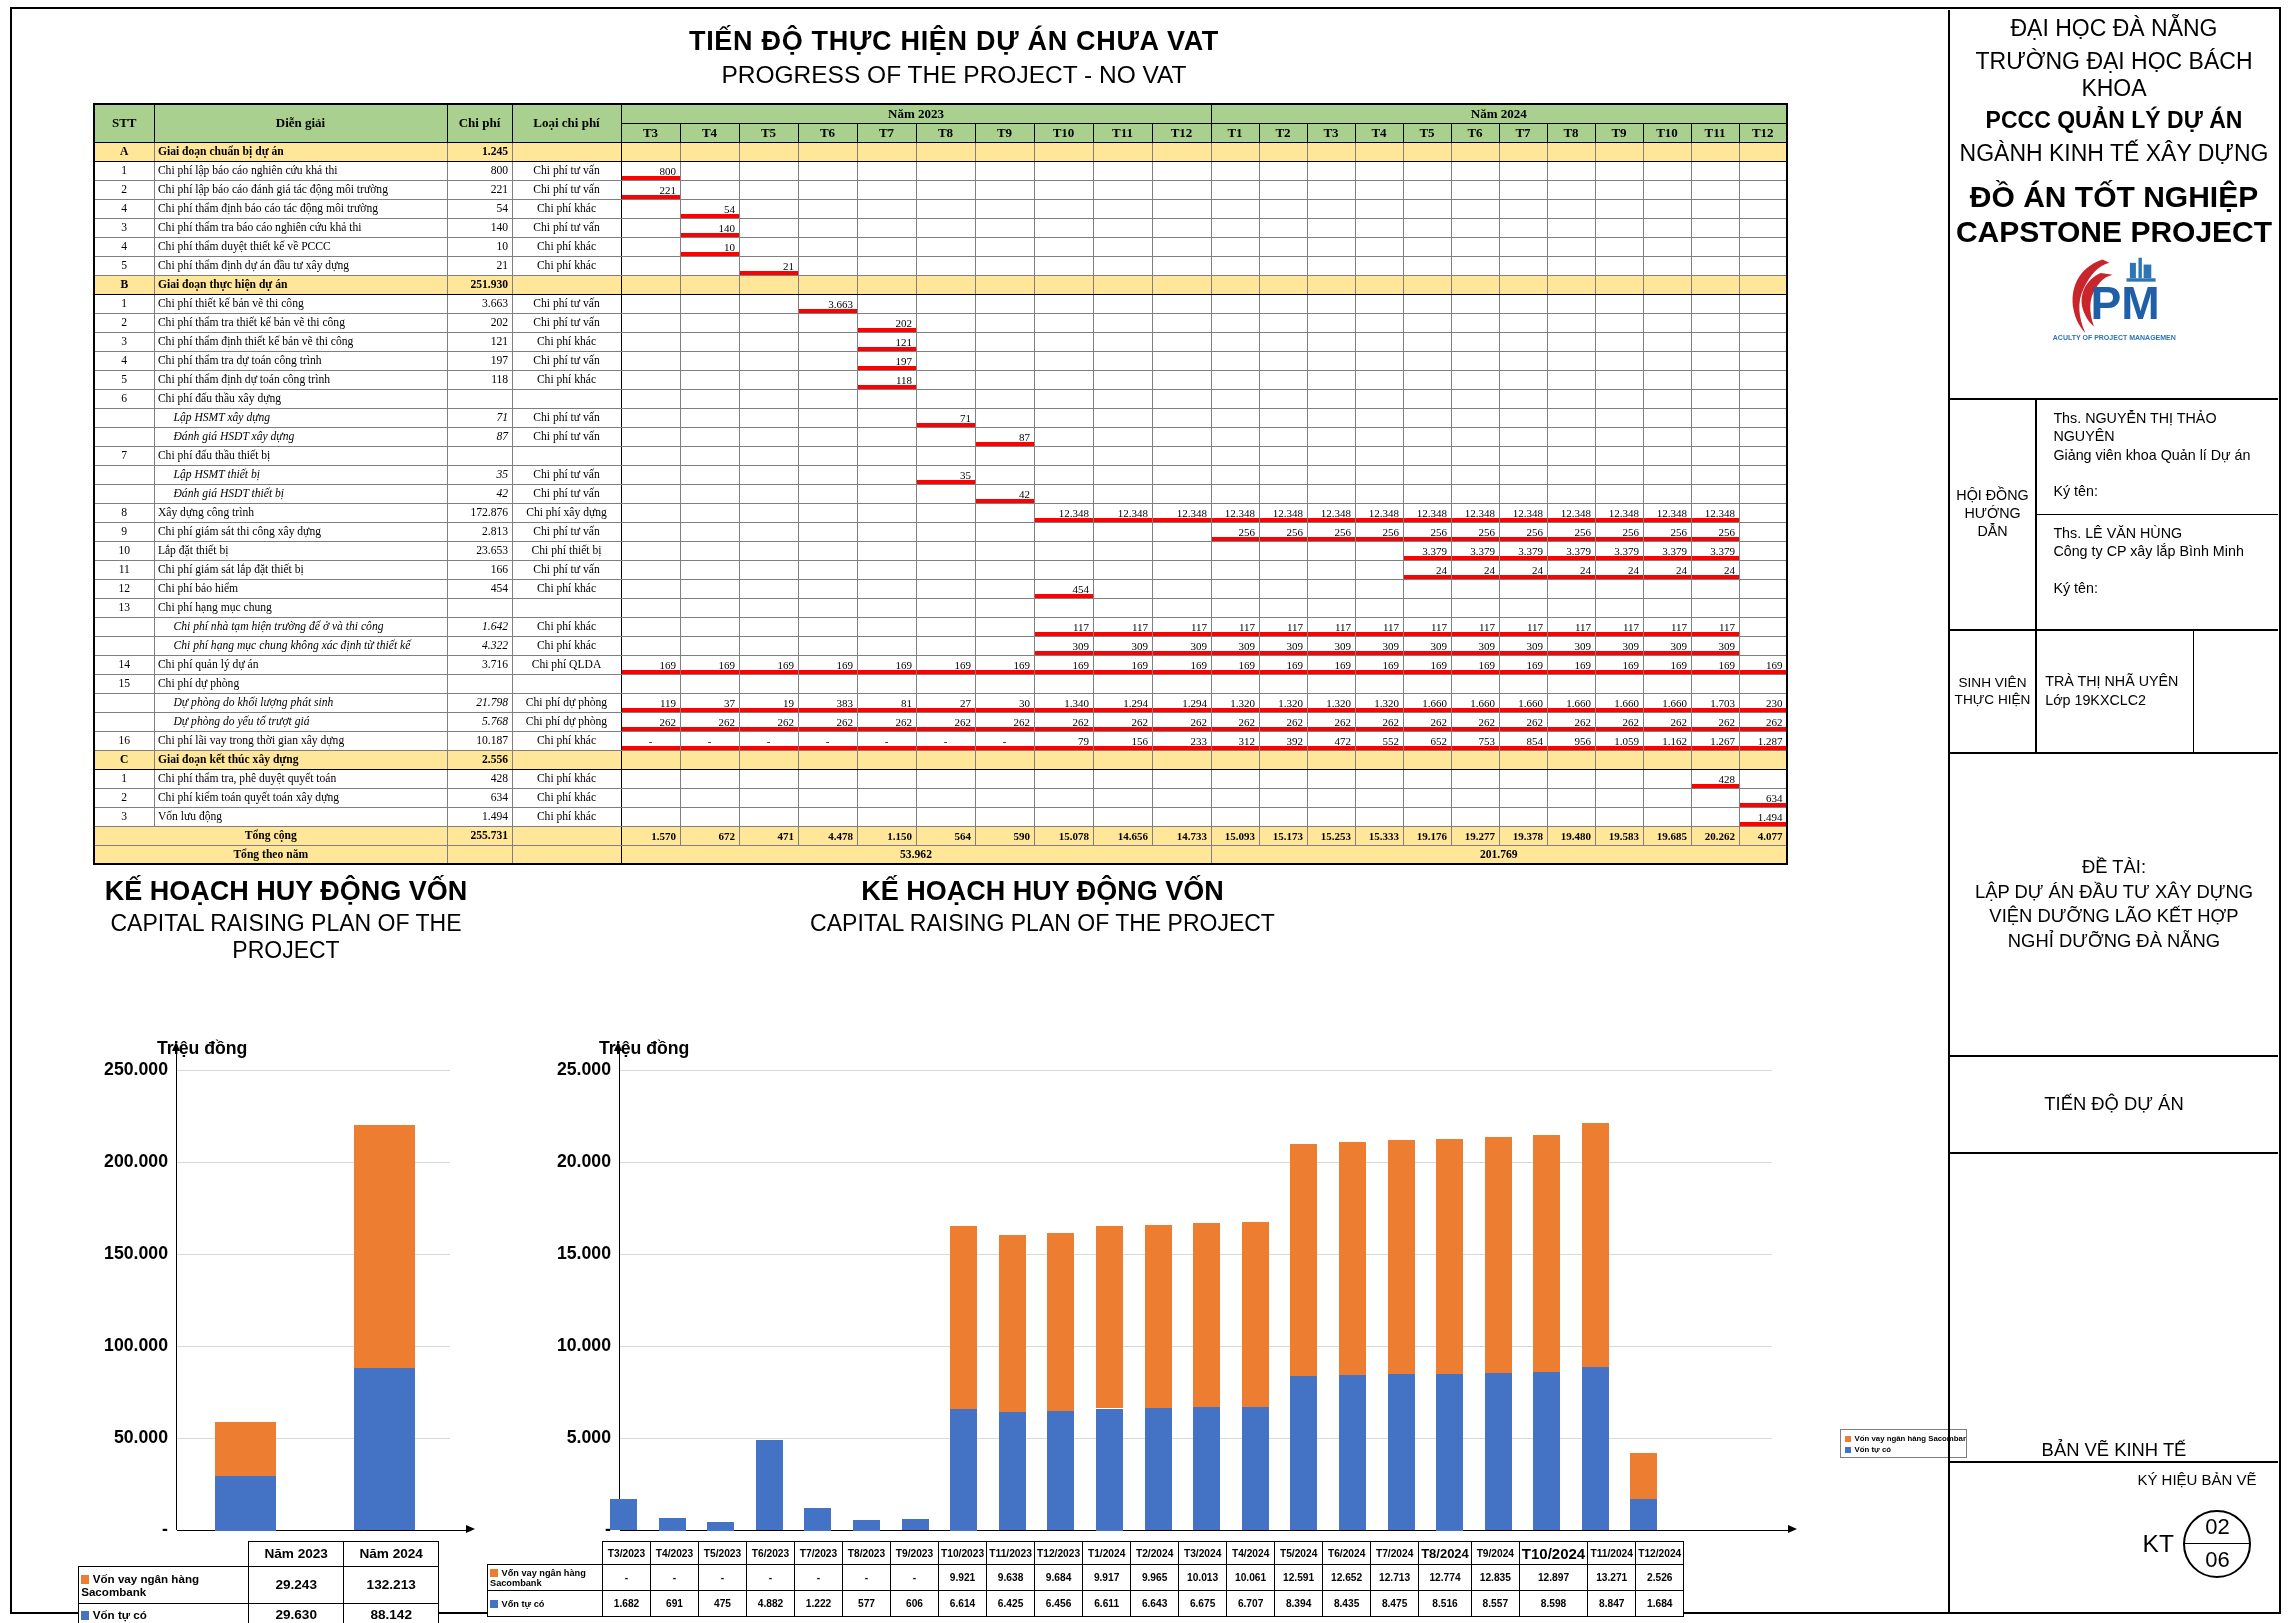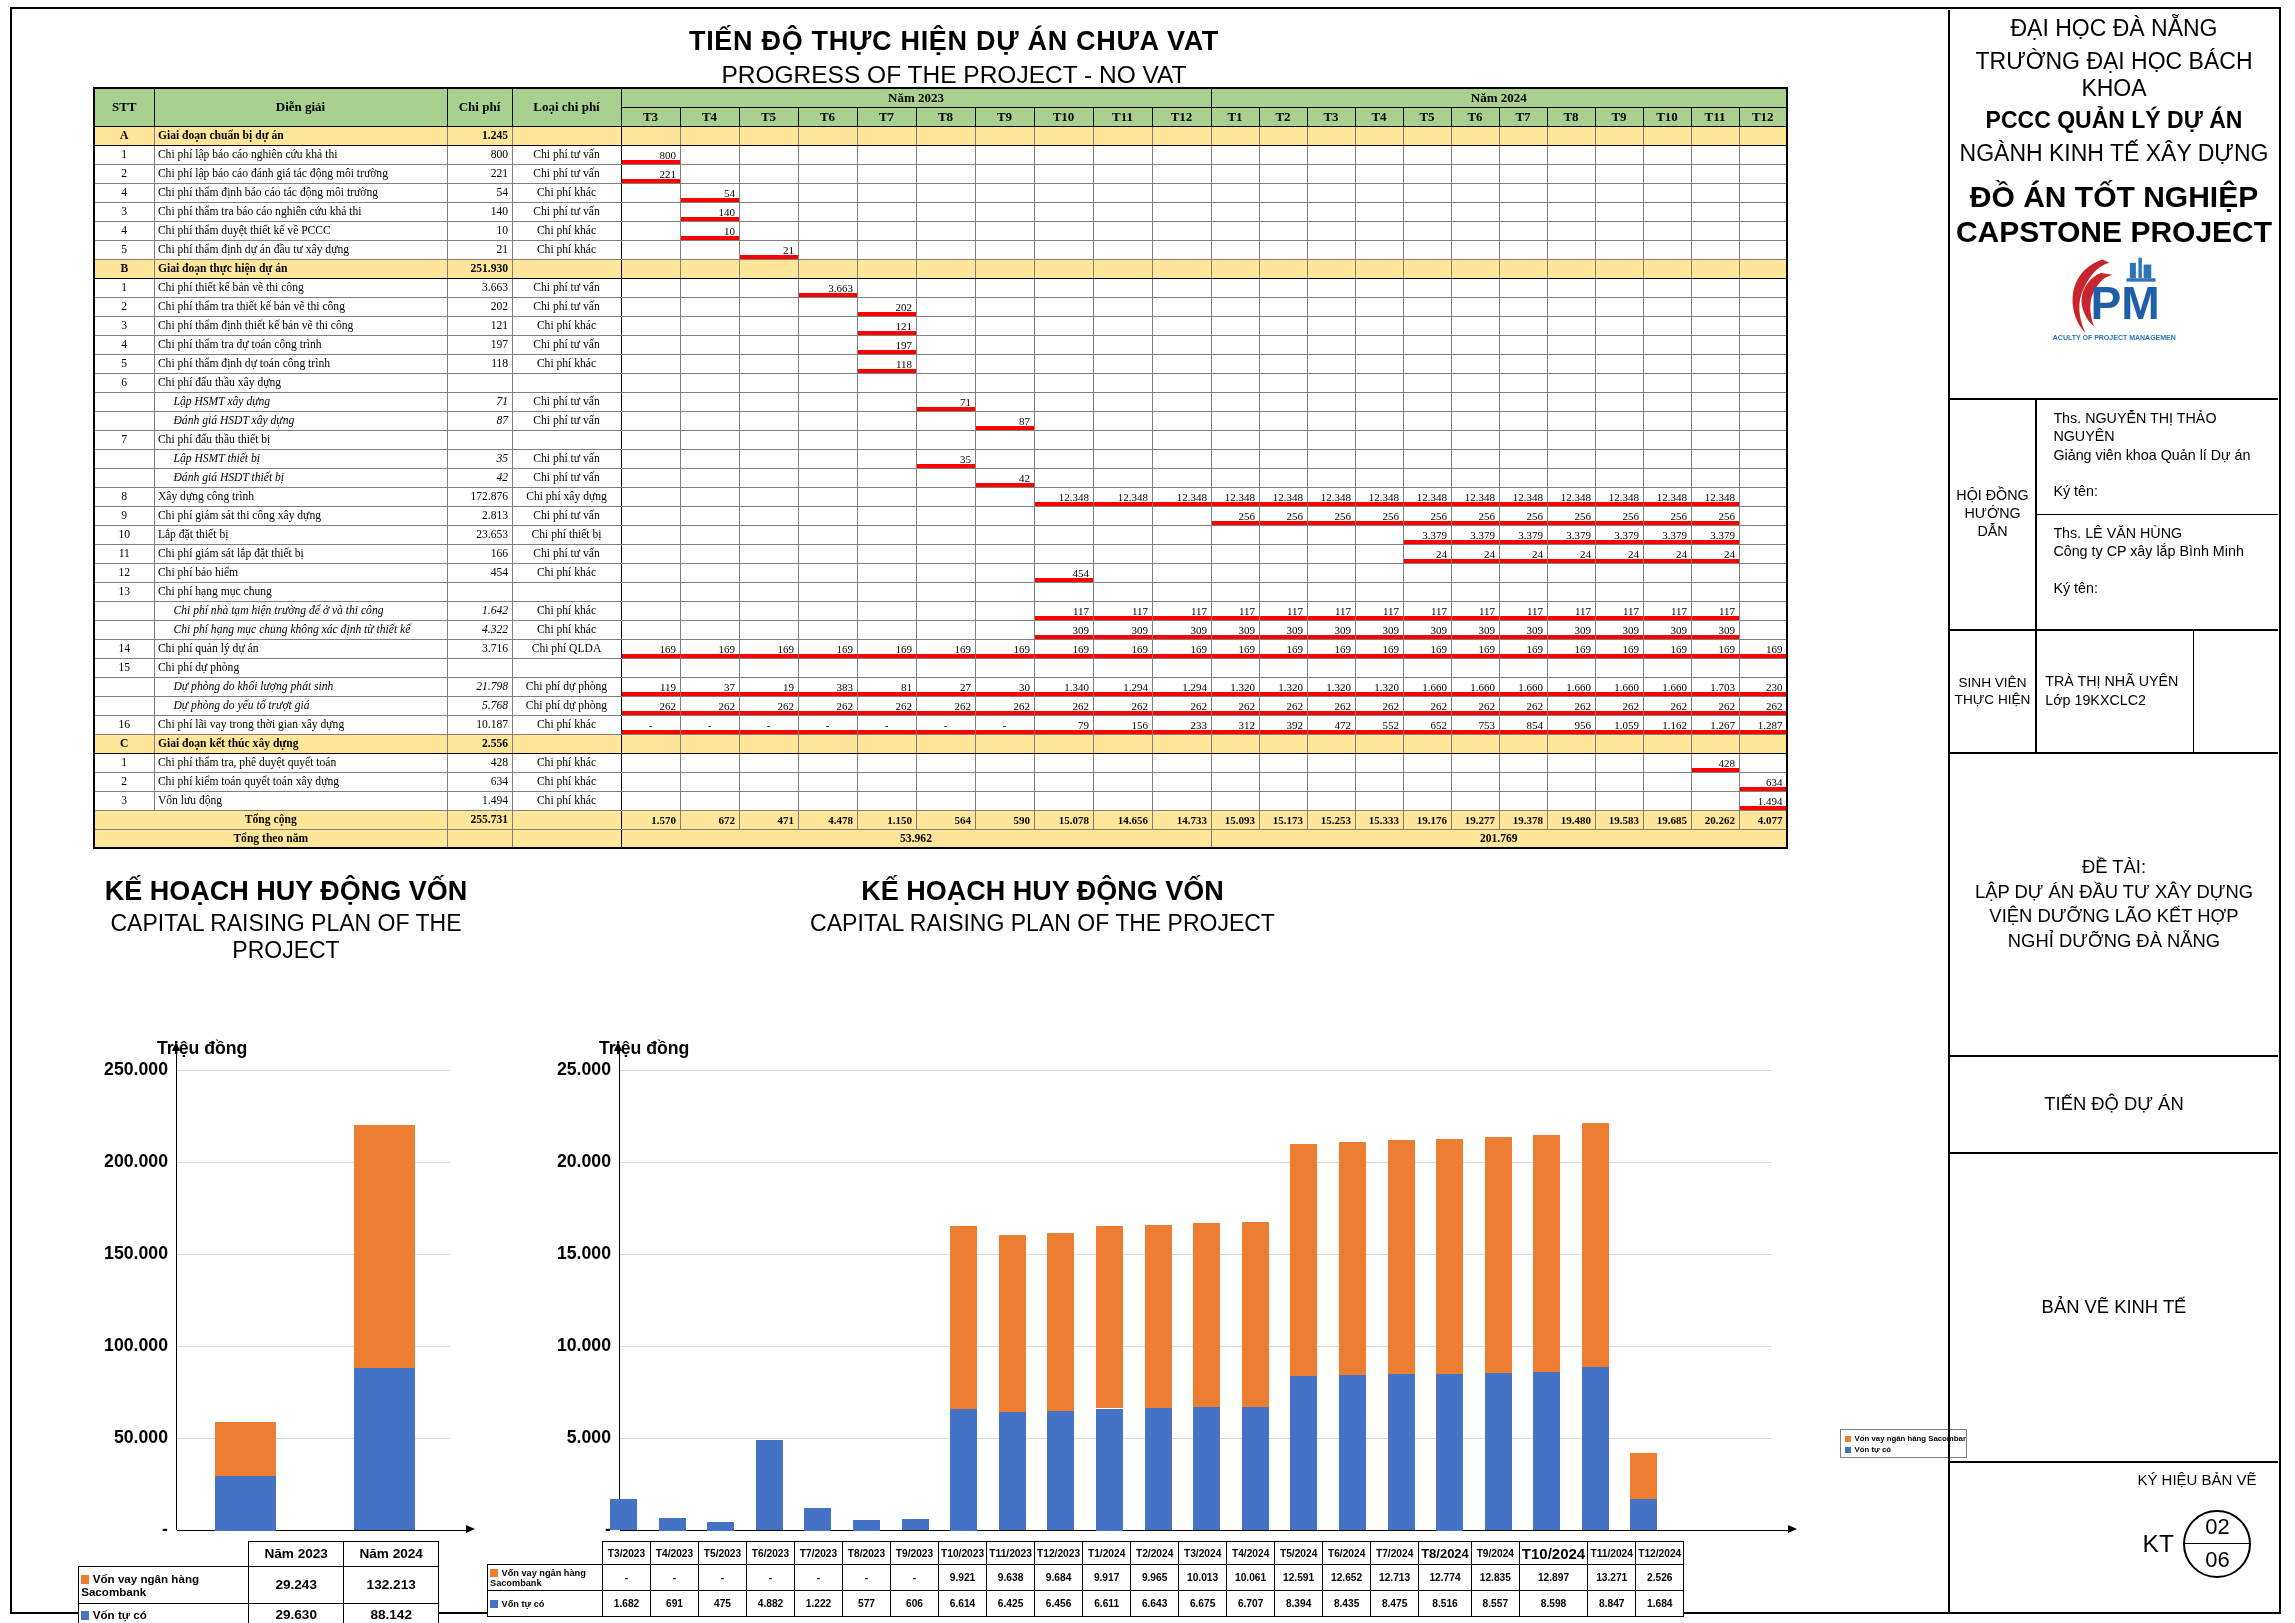--- a/index.html
+++ b/index.html
@@ -5,21 +5,21 @@
   html,body{margin:0;padding:0;background:#fff;}
   #sheet{position:relative;width:2295px;height:1623px;background:#fff;font-family:"Liberation Sans",sans-serif;color:#000;overflow:hidden;border-radius:16px;}
   #frame{position:absolute;left:9.5px;top:6.8px;width:2271px;height:1607px;border:2.7px solid #000;box-sizing:border-box;}
 
   
   #main-title{position:absolute;left:286px;top:26px;width:1336px;text-align:center;}
   #main-title .t1{font-size:27px;font-weight:bold;letter-spacing:0.7px;}
   #main-title .t2{font-size:24.5px;margin-top:4.1px;}
 
   
-  #cost-table{position:absolute;left:93px;top:87px;border-collapse:collapse;table-layout:fixed;
+  #cost-table{position:absolute;left:93px;top:103px;border-collapse:collapse;table-layout:fixed;
     font-family:"Liberation Serif",serif;border:2px solid #000;}
   #cost-table td{border:0.7px solid #7f7f7f;height:19px;padding:0 3.4px;white-space:nowrap;overflow:hidden;font-size:11.6px;box-sizing:border-box;}
   #cost-table tr.hdr td{background:#A9D08E;font-weight:bold;text-align:center;font-size:13px;border:0.7px solid #000;}
   #cost-table td.stt{text-align:center;}
   #cost-table td.desc{text-align:left;}
   #cost-table td.cost{text-align:right;}
   #cost-table td.typ{text-align:center;border-right:1.4px solid #000;}
   #cost-table td.m{text-align:right;font-size:11px;}
   #cost-table td.m.dash{text-align:center;}
   #cost-table td.bar{box-shadow:inset 0 -4.1px 0 0 #FF0000;}
@@ -63,21 +63,21 @@
   #adv1{top:0;height:115px;border-bottom:1.4px solid #000;}
   #adv2{top:115px;height:116px;}
   .ky{margin-top:17.7px;}
   #sb-stu{top:621px;height:123px;}
   #stu-label{position:absolute;left:0;top:0;width:87px;height:100%;border-right:2px solid #000;box-sizing:border-box;
     display:flex;align-items:center;justify-content:center;text-align:center;font-size:13.6px;line-height:17px;}
   #stu-mid{position:absolute;left:87px;top:0;width:158px;height:100%;display:flex;flex-direction:column;justify-content:center;padding-left:8.2px;font-size:14.3px;line-height:19px;box-sizing:border-box;}
   #stu-right{position:absolute;right:0;top:0;width:85px;height:100%;border-left:1.4px solid #000;box-sizing:border-box;}
   #sb-topic{top:744px;height:303px;display:flex;flex-direction:column;justify-content:center;text-align:center;font-size:18.4px;line-height:24.5px;}
   #sb-prog{top:1047px;height:97px;display:flex;align-items:center;justify-content:center;font-size:18.4px;}
-  #sb-draw{top:1144px;height:309px;display:flex;align-items:center;justify-content:center;font-size:18.4px;}
+  #sb-draw{top:1144px;height:309px;display:flex;align-items:flex-end;justify-content:center;font-size:18.4px;}
   #sb-bot{top:1452px;height:147px;border-bottom:none;}
   #bot-left{position:absolute;left:0;top:0;width:166px;height:100%;border-right:2px solid #000;box-sizing:border-box;}
   #row-scale{position:absolute;left:0;top:0;width:100%;height:44px;border-bottom:1.4px solid #000;box-sizing:border-box;
     display:flex;align-items:center;padding-left:9.5px;font-size:15px;gap:9.5px;}
   #row-date{position:absolute;left:0;top:44px;width:100%;height:104px;display:flex;align-items:center;padding-left:9.5px;font-size:15px;gap:6.8px;box-sizing:border-box;}
   #bot-right{position:absolute;left:166px;top:0;right:0;height:100%;}
   #sym-label{position:absolute;top:9.5px;width:100%;text-align:center;font-size:15px;}
   #kt-wrap{position:absolute;top:48px;width:100%;display:flex;align-items:center;justify-content:center;gap:9.5px;}
   #kt-code{font-size:24.5px;}
   #kt-circle{width:68px;height:68px;border:2px solid #000;border-radius:50%;box-sizing:border-box;display:flex;flex-direction:column;}

